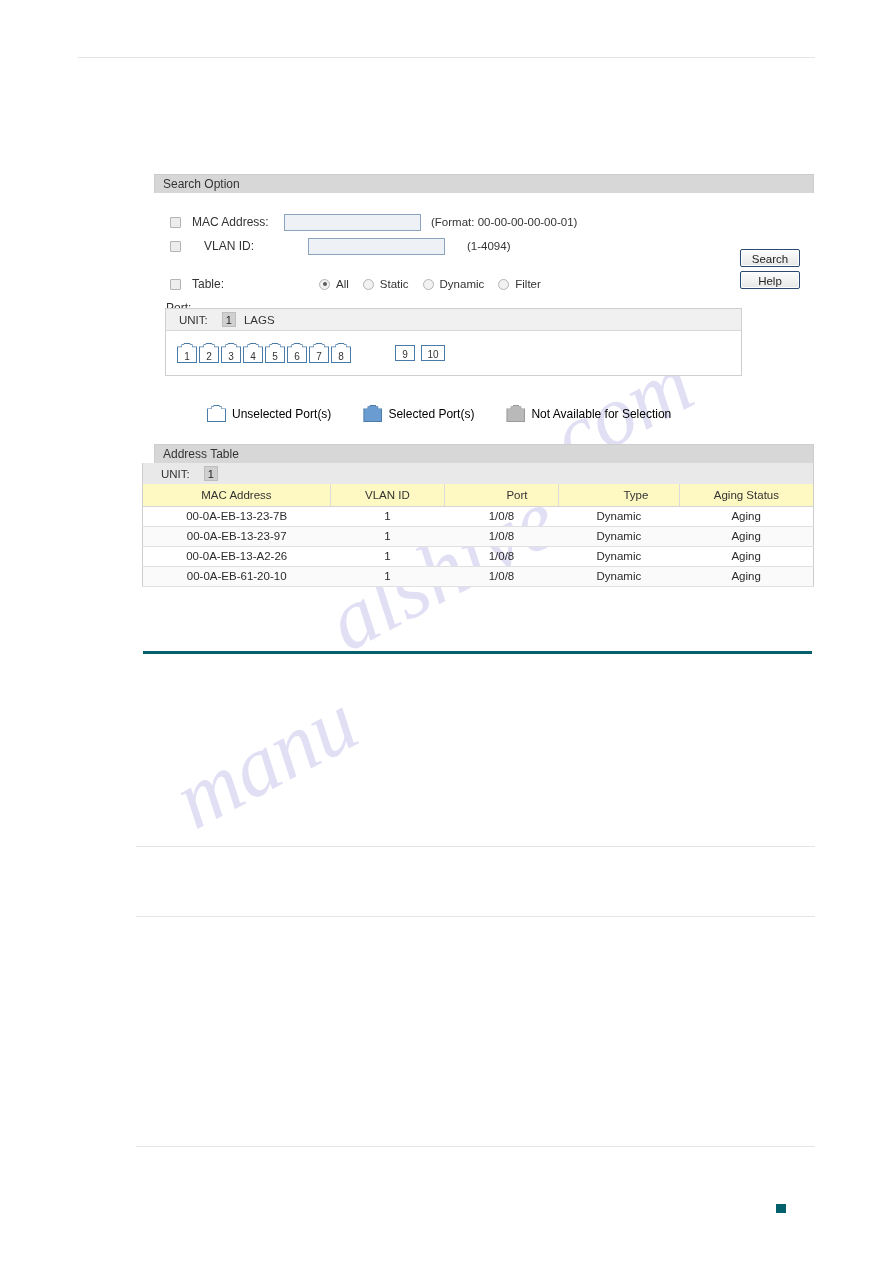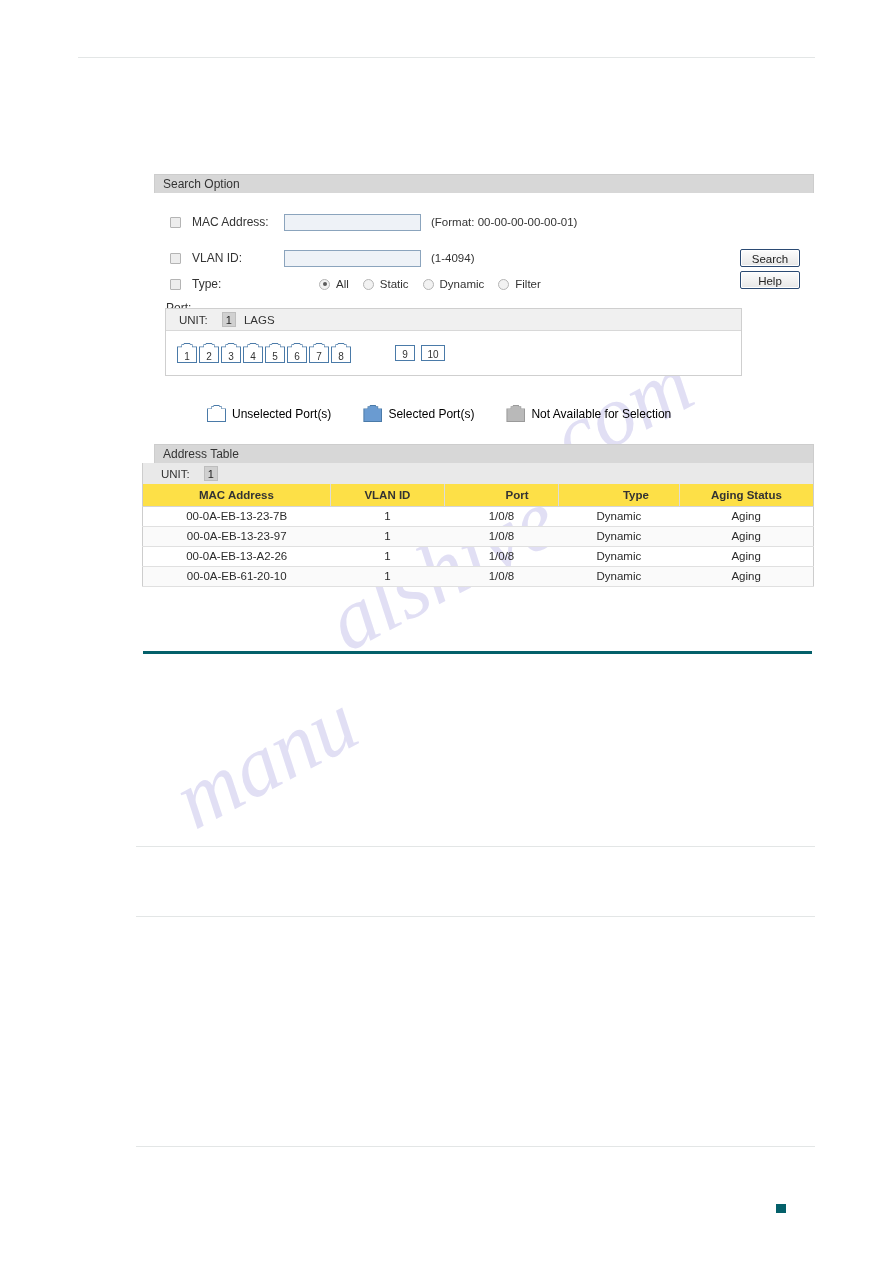--- a/index.html
+++ b/index.html
@@ -90,21 +90,21 @@
   .search-body { position: relative; height: 128px; }
 
   .form-row {
     position: absolute;
     left: 28px;
     display: flex;
     align-items: center;
     height: 18px;
   }
   .row-mac  { top: 20px; }
-  .row-vlan { top: 56px; }
+  .row-vlan { top: 44px; gap: 12px; }
   .row-type { top: 82px; }
 
   .cbox {
     width: 11px; height: 11px;
     border: 1px solid #b4b4b4;
     background: #ededed;
     border-radius: 1px;
     margin-right: 11px;
     flex: 0 0 auto;
   }
@@ -308,22 +308,22 @@
   table.addr {
     width: 100%;
     border-collapse: collapse;
     table-layout: fixed;
     font-size: 11.5px;
     border-left: 1px solid #cdcdcd;
     border-right: 1px solid #cdcdcd;
     border-bottom: 1px solid #cdcdcd;
   }
   table.addr thead th {
-    background: #fde047;
-    font-weight: bold;
+    background: #fef9c3;
+    font-weight: normal;
     color: #333;
     height: 22px;
     border-right: 1px solid #dcdcdc;
     border-bottom: 1px solid #d5d5d5;
     font-size: 11.5px;
   }
   table.addr thead th:last-child { border-right: none; }
   table.addr tbody td {
     height: 20px;
     text-align: center;
@@ -365,21 +365,21 @@
 
     <div class="form-row row-vlan">
       <div class="cbox"></div>
       <div class="field-label">VLAN ID:</div>
       <input class="text-input" type="text" value="" placeholder="" style="">
       <div class="hint">(1-4094)</div>
     </div>
 
     <div class="form-row row-type">
       <div class="cbox"></div>
-      <div class="field-label">Type:</div>
+      <div class="field-label">Table:</div>
       <div class="radio-group">
         <div class="radio-item">
           <span class="radio checked"></span>
           <span class="radio-label">All</span>
         </div>
         <div class="radio-item">
           <span class="radio"></span>
           <span class="radio-label">Static</span>
         </div>
         <div class="radio-item">

